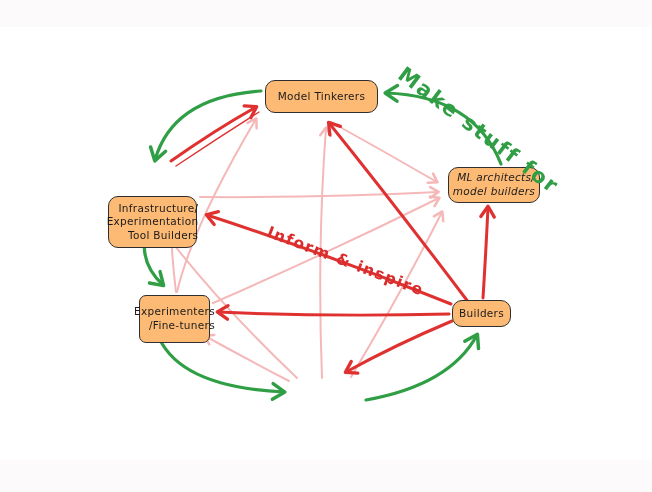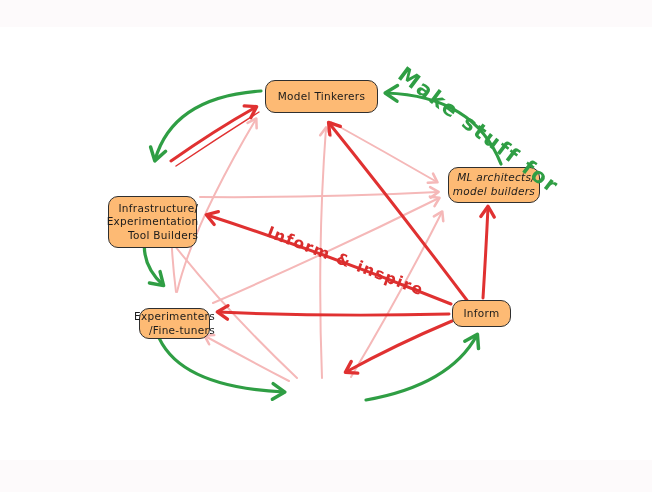--- a/index.html
+++ b/index.html
@@ -23,21 +23,21 @@
     display: flex; align-items: center; justify-content: center;
     text-align: right;
     font-size: 10.5px; line-height: 1.3;
     color: #1b1b1b;
     white-space: pre-line;
     letter-spacing: 0.3px;
   }
   .node.model-tinkerers   { left: 265px; top: 80px;  width: 113px; height: 33px; }
   .node.infrastructure    { left: 108px; top: 166px; width: 89px;  height: 52px; margin-top: 30px; }
   .node.ml-architects     { left: 448px; top: 167px; width: 92px;  height: 36px; font-style: italic; }
-  .node.experimenters     { left: 139px; top: 308px; width: 71px;  height: 31px; }
+  .node.experimenters     { left: 139px; top: 295px; width: 71px;  height: 48px; border-radius: 7px; }
   .node.artists           { left: 452px; top: 300px; width: 59px;  height: 27px; }
   .node.art-tool-builders { left: 292px; top: 380px; width: 70px;  height: 32px; }
   .annotation { position: absolute; transform-origin: left top; white-space: nowrap; }
   .annotation.make-stuff-for {
     left: 408px; top: 62px;
     transform: rotate(37deg);
     color: #2f9e44; font-size: 21px; font-weight: 600; letter-spacing: 2px;
   }
   .annotation.inform-inspire {
     left: 271px; top: 223px;
@@ -97,17 +97,17 @@
   </svg>
 
   <div class="node model-tinkerers">Model Tinkerers</div>
   <div class="node infrastructure">Infrastructure/
 Experimentation
 Tool Builders</div>
   <div class="node ml-architects">ML architects/
 model builders</div>
   <div class="node experimenters">Experimenters
 /Fine-tuners</div>
-  <div class="node artists">Inform</div>
+  <div class="node artists">Builders</div>
 
   <div class="annotation make-stuff-for">Make stuff for</div>
   <div class="annotation inform-inspire">Inform &amp; inspire</div>
 </div>
 
 </body></html>

